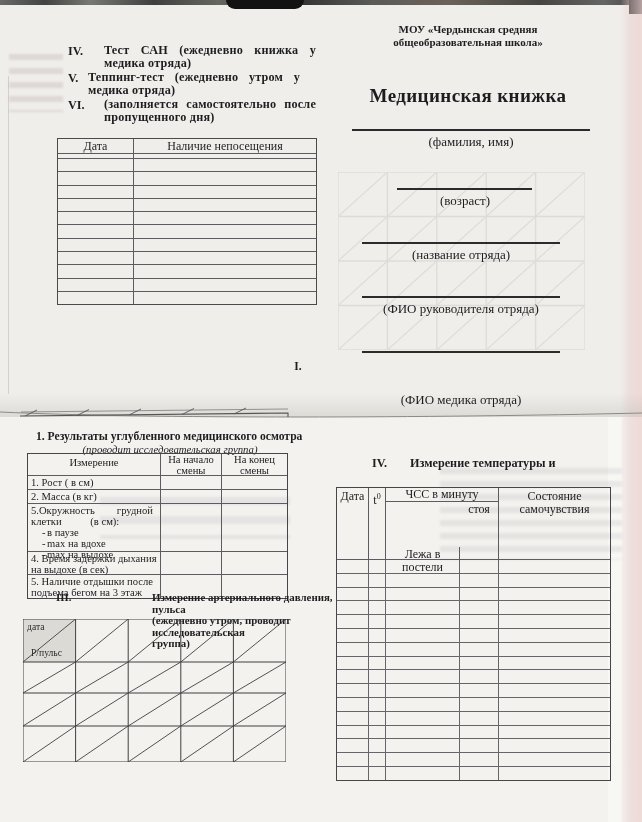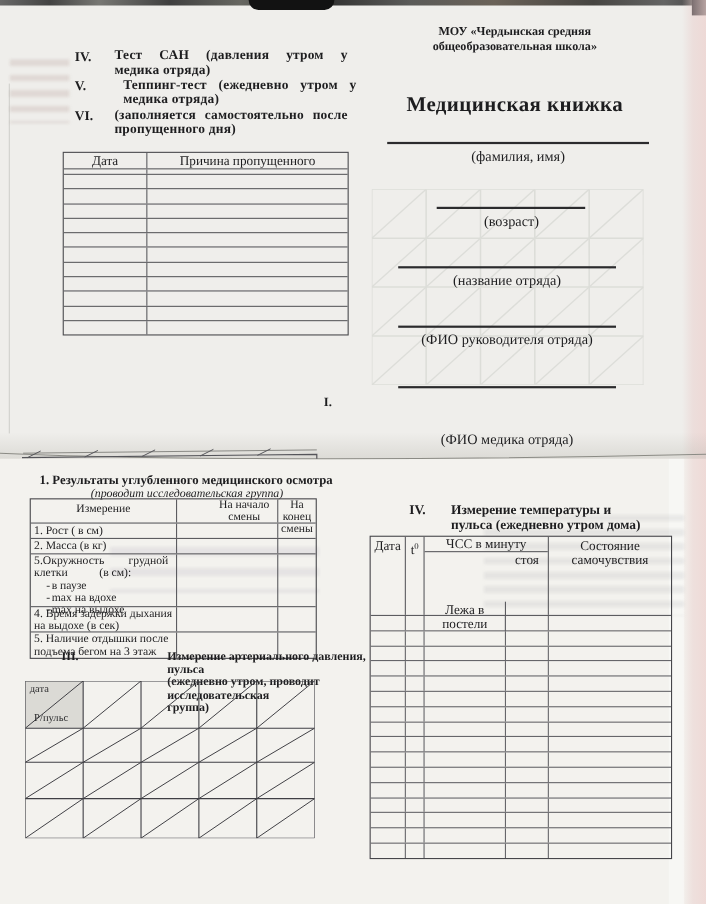--- a/index.html
+++ b/index.html
@@ -58,21 +58,21 @@
   .lab4{left:352px;top:301px;width:218px;}
   .lab5{left:352px;top:356px;width:218px;margin-top:36px;}
   .pagenum{left:288px;top:360px;width:20px;font-weight:bold;font-size:11.5px;text-align:center;}
   
   .h2-1{left:36px;top:430px;width:270px;font-weight:bold;font-size:11.6px;}
   .h2-sub{left:50px;top:443px;width:240px;text-align:center;font-style:italic;font-size:10.8px;}
   .t2{left:27px;top:453px;width:259px;border:1.3px solid #46464a;font-size:10.6px;line-height:11px;}
   .t2 .tr{display:flex;border-bottom:1px solid #5c5c60;}
   .t2 .tr:last-child{border-bottom:none;}
   .t2 .c1{width:133px;border-right:1px solid #5c5c60;box-sizing:border-box;padding:1px 3px 0 3px;}
-  .t2 .c2{width:61px;border-right:1px solid #5c5c60;box-sizing:border-box;text-align:center;margin-left:31px;}
+  .t2 .c2{width:61px;border-right:1px solid #5c5c60;box-sizing:border-box;text-align:center;}
   .t2 .c3{flex:1;text-align:center;}
   .t2-h{height:21px;}
   .t2-h .c1{text-align:center;padding-top:3px;}
   .r3line1{display:flex;justify-content:space-between;padding-right:4px;}
   .r3line2 span:last-child{margin-left:26px;}
   .bullet{display:flex;}
   .bullet .dash{width:16px;padding-left:11px;box-sizing:border-box;}
   .h2-3{font-weight:bold;font-size:10.9px;line-height:11.6px;}
   .h2-3num{left:56px;top:592px;width:30px;}
   .h2-3txt{left:108px;top:592px;width:215px;margin-left:44px;}
@@ -147,38 +147,38 @@
       <line x1="197.6" y1="133.5" x2="247" y2="89" stroke="#6d7a6d" stroke-width="1.26"></line>
       <line x1="0" y1="178" x2="49.4" y2="133.5" stroke="#6d7a6d" stroke-width="1.26"></line>
       <line x1="49.4" y1="178" x2="98.8" y2="133.5" stroke="#6d7a6d" stroke-width="1.26"></line>
       <line x1="98.8" y1="178" x2="148.2" y2="133.5" stroke="#6d7a6d" stroke-width="1.26"></line>
       <line x1="148.2" y1="178" x2="197.6" y2="133.5" stroke="#6d7a6d" stroke-width="1.26"></line>
       <line x1="197.6" y1="178" x2="247" y2="133.5" stroke="#6d7a6d" stroke-width="1.26"></line>
     </svg>
 
   <div class="abs item-roman" style="left:68px;top:44px">IV.</div>
   <div class="abs item-text" style="left:104px;top:44px">
-    <div class="jl">Тест САН (давления утром у</div>
+    <div class="jl">Тест САН (ежедневно книжка у</div>
     <div>медика отряда)</div>
   </div>
   <div class="abs item-roman" style="left:68px;top:71px">V.</div>
-  <div class="abs item-text" style="left:112px;top:71px">
+  <div class="abs item-text" style="left:88px;top:71px">
     <div class="jl">Теппинг-тест (ежедневно утром у</div>
     <div>медика отряда)</div>
   </div>
   <div class="abs item-roman" style="left:68px;top:98px">VI.</div>
   <div class="abs item-text" style="left:104px;top:98px">
     <div class="jl">(заполняется самостоятельно после</div>
     <div>пропущенного дня)</div>
   </div>
 
   <div class="abs t1">
     <div class="tr t1-h">
       <div class="c1">Дата</div>
-      <div class="c2">Причина пропущенного</div>
+      <div class="c2">Наличие непосещения</div>
     </div>
     <div class="tr t1-gap">
       <div class="c1"></div>
       <div class="c2"></div>
     </div>
     <div id="t1rows">
       <div class="tr t1-r">
         <div class="c1"></div>
         <div class="c2"></div>
       </div>
@@ -354,21 +354,20 @@
       <line x1="105.2" y1="143" x2="157.8" y2="107" stroke="#3f3f44" stroke-width="0.9"></line>
       <line x1="157.8" y1="143" x2="210.4" y2="107" stroke="#3f3f44" stroke-width="0.9"></line>
       <line x1="210.4" y1="143" x2="263" y2="107" stroke="#3f3f44" stroke-width="0.9"></line>
     </svg>
   <div class="abs dgrid-label dg-top">дата</div>
   <div class="abs dgrid-label dg-bot">Р/пульс</div>
 
   <div class="abs h3num">IV.</div>
   <div class="abs h3txt">
     <div>Измерение температуры и</div>
-    <div>пульса (ежедневно утром дома)</div>
   </div>
 
   <div class="abs t3">
     <div class="t3-head">
       <div class="hc cd">Дата</div>
       <div class="hc ct"><span>t</span><sup>0</sup></div>
       <div class="cg">
         <div class="cg-top">ЧСС в минуту</div>
         <div class="cg-sub">
           <div class="cl">Лежа в постели</div>

